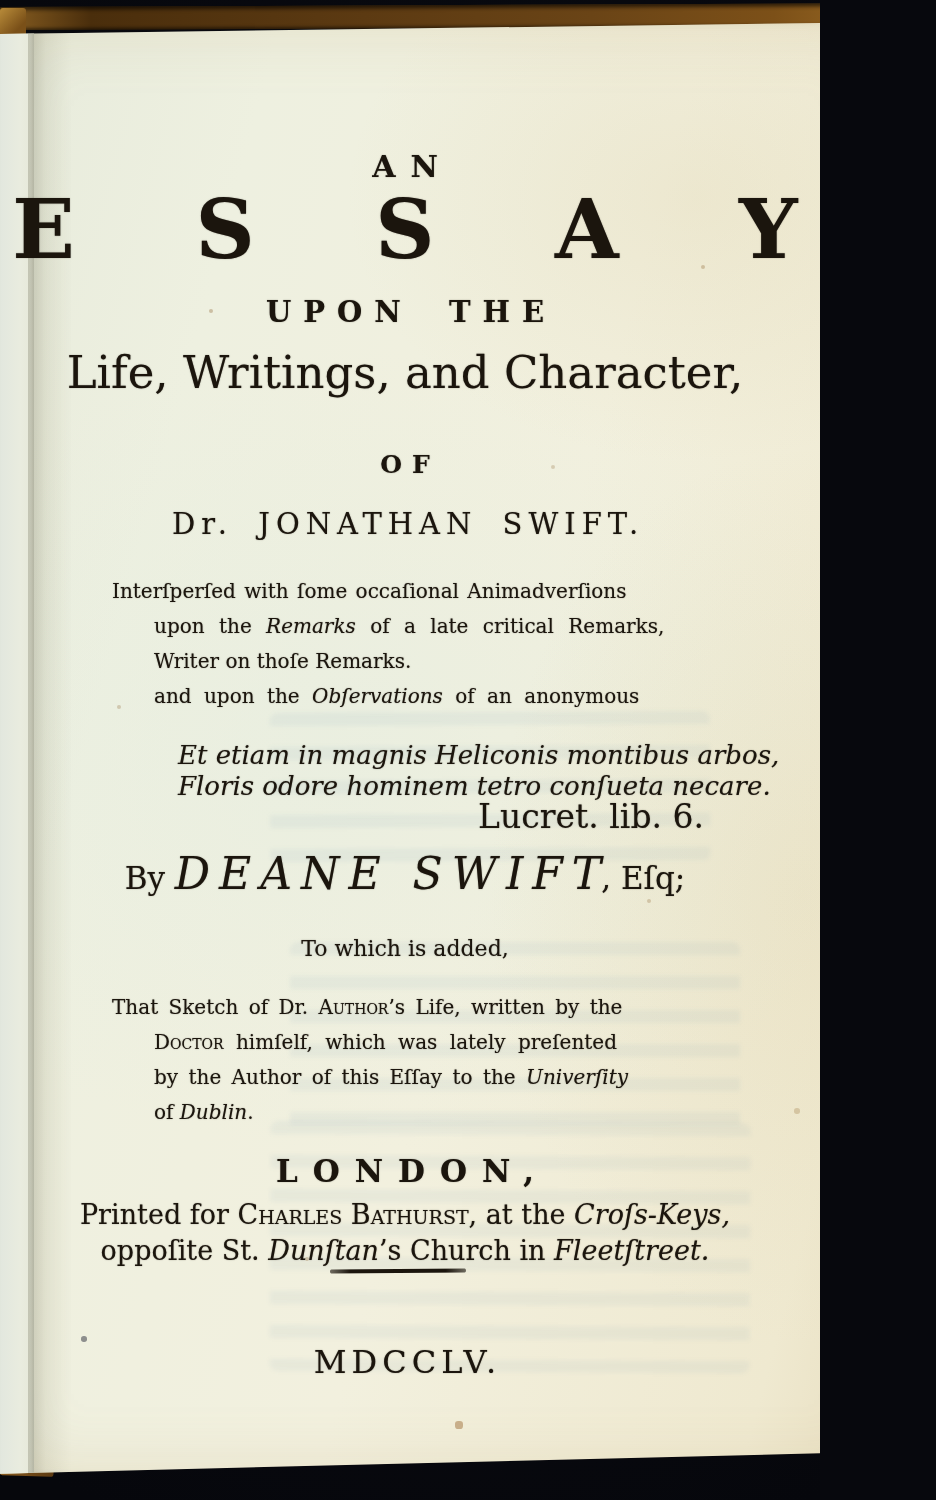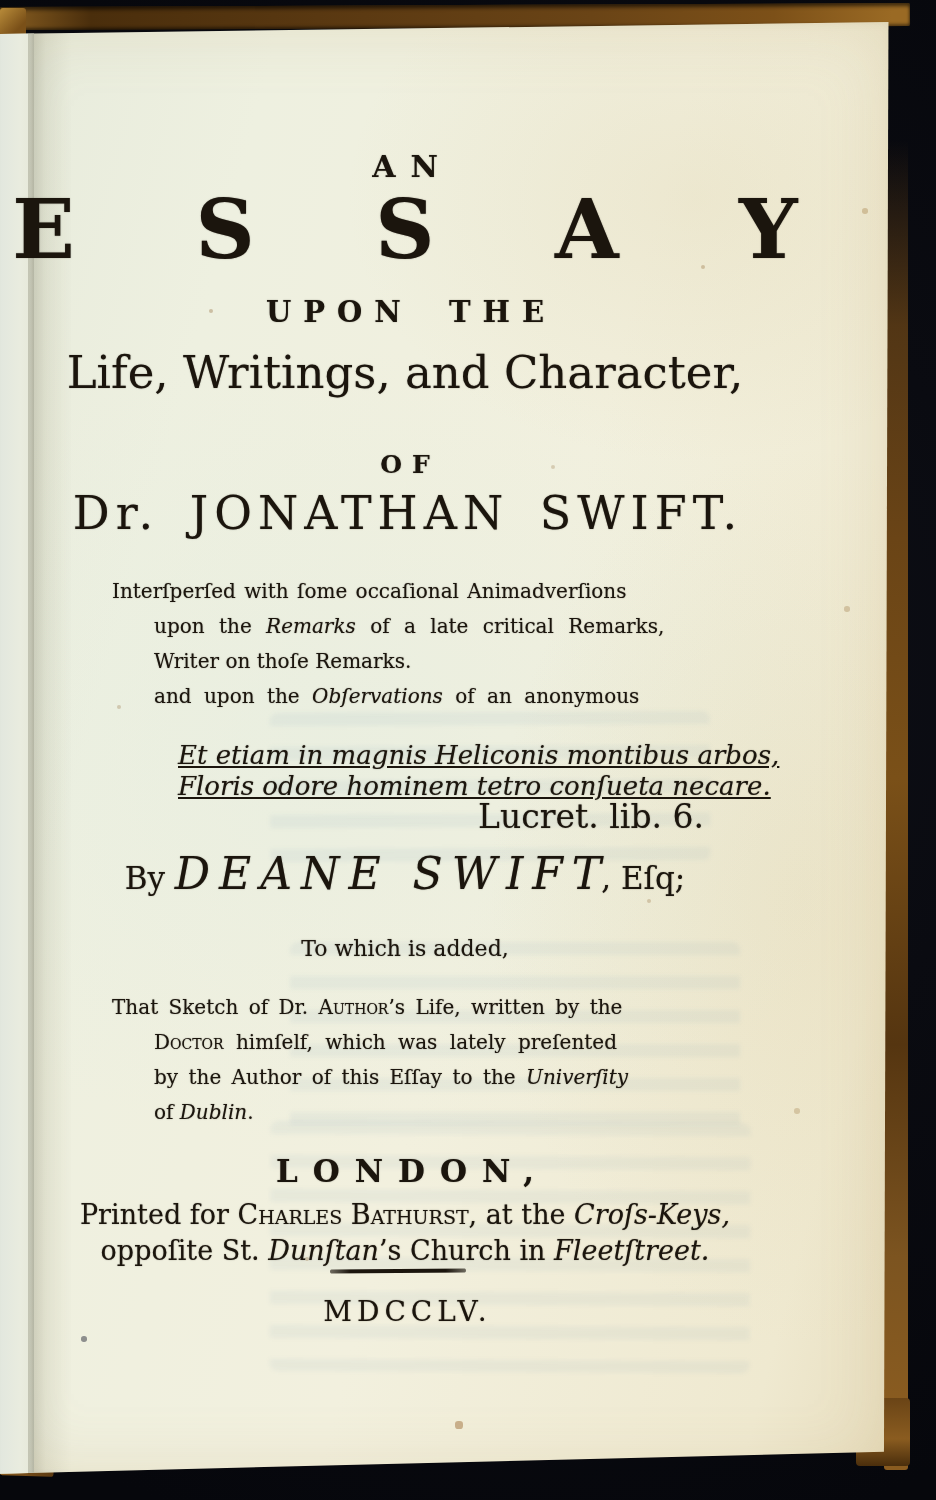--- a/index.html
+++ b/index.html
@@ -1,17 +1,17 @@
 <!DOCTYPE html>
 <html><head>
 <meta charset="utf-8">
 <style>
   html, body { margin: 0; padding: 0; background: #07080d; }
   .scene {
-    position: relative; width: 936px; height: 1500px; overflow: hidden;
+    position: relative; width: 820px; height: 1500px; overflow: hidden;
     background: radial-gradient(ellipse 900px 900px at 55% 45%, #10121a 0%, #0a0b11 55%, #06070c 100%);
     font-family: "DejaVu Serif", "Liberation Serif", serif;
   }
   
   .cover-top {
     position: absolute; left: 0; top: 7px; width: 910px; height: 23px;
     transform: rotate(-0.25deg); transform-origin: left center;
     background: linear-gradient(90deg, #8a6022 0%, #4a2e0c 10%, #5c3a12 40%, #6a4416 65%, #7c5018 85%, #9a6a24 98%);
     box-shadow: inset 0 3px 4px rgba(0,0,0,.6), inset 0 -2px 3px rgba(0,0,0,.45);
     border-radius: 2px;
@@ -88,45 +88,45 @@
   .lsp { display: inline-block; }           
   .t-an      { top: 130px; font-size: 30px; font-weight: bold; letter-spacing: 15px; }
   .t-an .lsp { margin-right: -15px; }
   .t-essay   { top: 166px; font-size: 82px; font-weight: bold; letter-spacing: 46px; }
   .t-essay .lsp { margin-right: -46px; }
   .t-upon    { top: 276px; font-size: 29px; font-weight: bold; letter-spacing: 12px; word-spacing: 14px; }
   .t-upon .lsp { margin-right: -12px; }
   .t-sub     { top: 328px; font-size: 45px; }
   .t-of      { top: 430px; font-size: 25px; font-weight: bold; letter-spacing: 10px; }
   .t-of .lsp { margin-right: -10px; }
-  .t-subject { top: 468px; font-size: 46px; letter-spacing: 6px; word-spacing: 10px; }
+  .t-subject { top: 488px; font-size: 29px; letter-spacing: 6px; word-spacing: 10px; }
   .t-subject .lsp { margin-right: -6px; }
   .para { position: absolute; left: 112px; width: 600px; z-index: 3; color: #1b150d;
           font-size: 20px; line-height: 35px; text-shadow: 0 0 1.2px rgba(22,15,8,.5); }
   .p-blurb { top: 552px; }
   .p-added { top: 968px; }
   .para .ln { white-space: nowrap; }
   .para .ind { padding-left: 42px; }
   .ws2 { word-spacing: 2px; } .ws4 { word-spacing: 4px; }
   .ws6 { word-spacing: 6px; } .ws8 { word-spacing: 8px; }
   .it  { font-style: italic; }
   .sc  { font-variant: small-caps; }
-  .t-quote { left: 178px; top: 718px; font-size: 26px; font-style: italic; line-height: 31px; text-decoration: underline; }
+  .t-quote { left: 178px; top: 718px; font-size: 26px; font-style: italic; line-height: 31px; }
   .t-attr  { left: 112px; top: 778px; width: 592px; text-align: right; font-size: 33px; }
   .t-byline { top: 830px; font-size: 31px; }
   .t-byline .name { font-style: italic; font-size: 44px; letter-spacing: 9px; margin-right: -9px; }
   .t-added  { top: 916px; font-size: 22px; }
   .t-london { top: 1134px; font-size: 31px; font-weight: bold; letter-spacing: 15px; }
   .t-london .lsp { margin-right: -15px; }
   .t-imp1   { top: 1179px; font-size: 27px; }
   .t-imp2   { top: 1215px; font-size: 27px; }
   .rule { position: absolute; left: 330px; top: 1247px; width: 136px; height: 4px; z-index: 3;
           background: linear-gradient(90deg, rgba(27,21,13,.6), #1b150d 15%, #1b150d 85%, rgba(27,21,13,.6));
           border-radius: 2px / 3px; transform: rotate(-.4deg); }
-  .t-year  { top: 1276px; font-size: 28px; letter-spacing: 5px; }
+  .t-year  { top: 1324px; font-size: 32px; letter-spacing: 5px; }
   .t-year .lsp { margin-right: -5px; }
 </style>
 </head>
 <body>
 
 <div class="scene">
 
   <div class="cover-top"></div>
   <div class="cover-right"></div>
   <div class="cover-nub-tl"></div>

